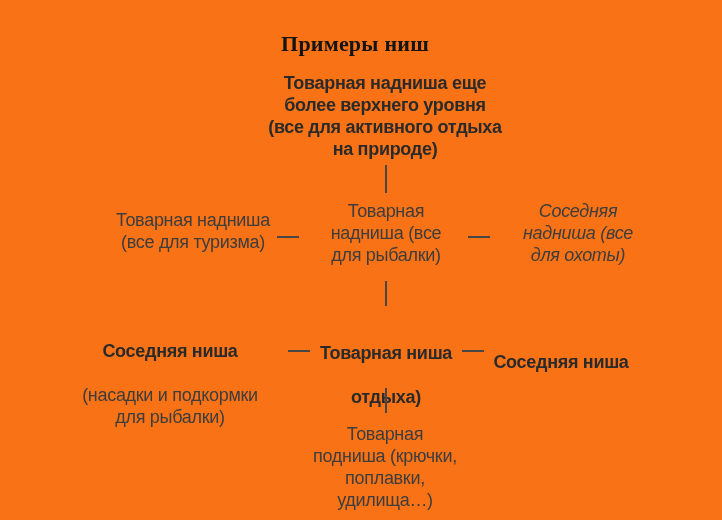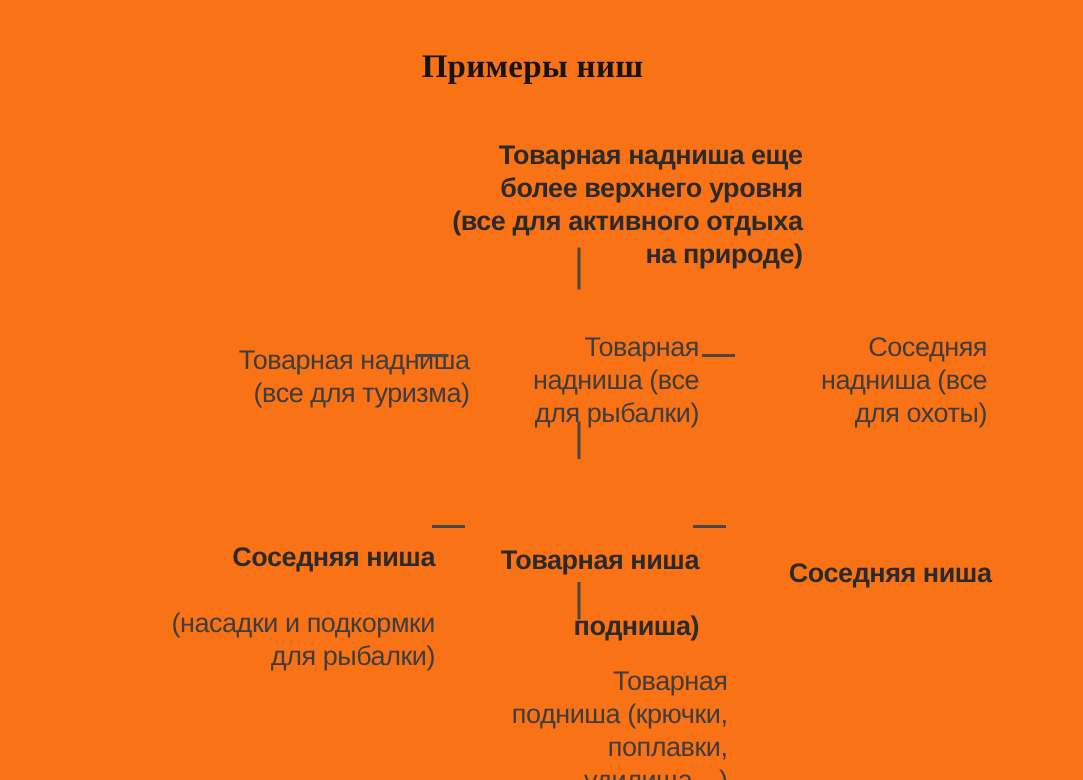--- a/index.html
+++ b/index.html
@@ -23,35 +23,34 @@
     width: 300px;
     text-align: center;
     font-family: "Liberation Serif", serif;
     font-weight: bold;
     font-size: 22px;
     color: #141414;
     letter-spacing: 0.2px;
   }
   .node {
     position: absolute;
-    text-align: right;
+    text-align: center;
     white-space: pre-line;
     font-size: 18px;
     line-height: 22px;
     letter-spacing: -0.3px;
-    margin-top: 20px;
   }
   .bold {
     font-weight: bold;
     color: #2a2a2a;
   }
   .node-top    { left: 235px; top: 72px;  width: 300px; }
   .node-mleft  { left: 73px;  top: 209px; width: 240px; }
   .node-mcent  { left: 306px; top: 200px; width: 160px; }
-  .node-mright { left: 498px; top: 200px; width: 160px; }
+  .node-mright { left: 498px; top: 200px; width: 160px; font-style: italic; }
   .node-nleft  { left: 50px;  top: 318px; width: 240px; }
   .node-ncent  { left: 306px; top: 320px; width: 160px; }
   .node-nright { left: 461px; top: 329px; width: 200px; }
   .node-bottom { left: 285px; top: 423px; width: 200px; }
   .vline {
     position: absolute;
     width: 2px;
     background: #474747;
   }
   .v1 { left: 385px; top: 165px; height: 28px; }
@@ -101,21 +100,21 @@
   <div class="node node-nleft">
     <div class="bold">Соседняя ниша</div>
     <div>(насадки и подкормки
 для рыбалки)</div>
   </div>
 
   <div class="hdash d3"></div>
 
   <div class="node node-ncent">
     <div class="bold">Товарная ниша</div>
-    <div class="bold">подниша)</div>
+    <div class="bold">отдыха)</div>
   </div>
 
   <div class="hdash d4"></div>
 
   <div class="node node-nright">
     <div class="bold">Соседняя ниша</div>
   </div>
 
   <div class="vline v3"></div>
 

